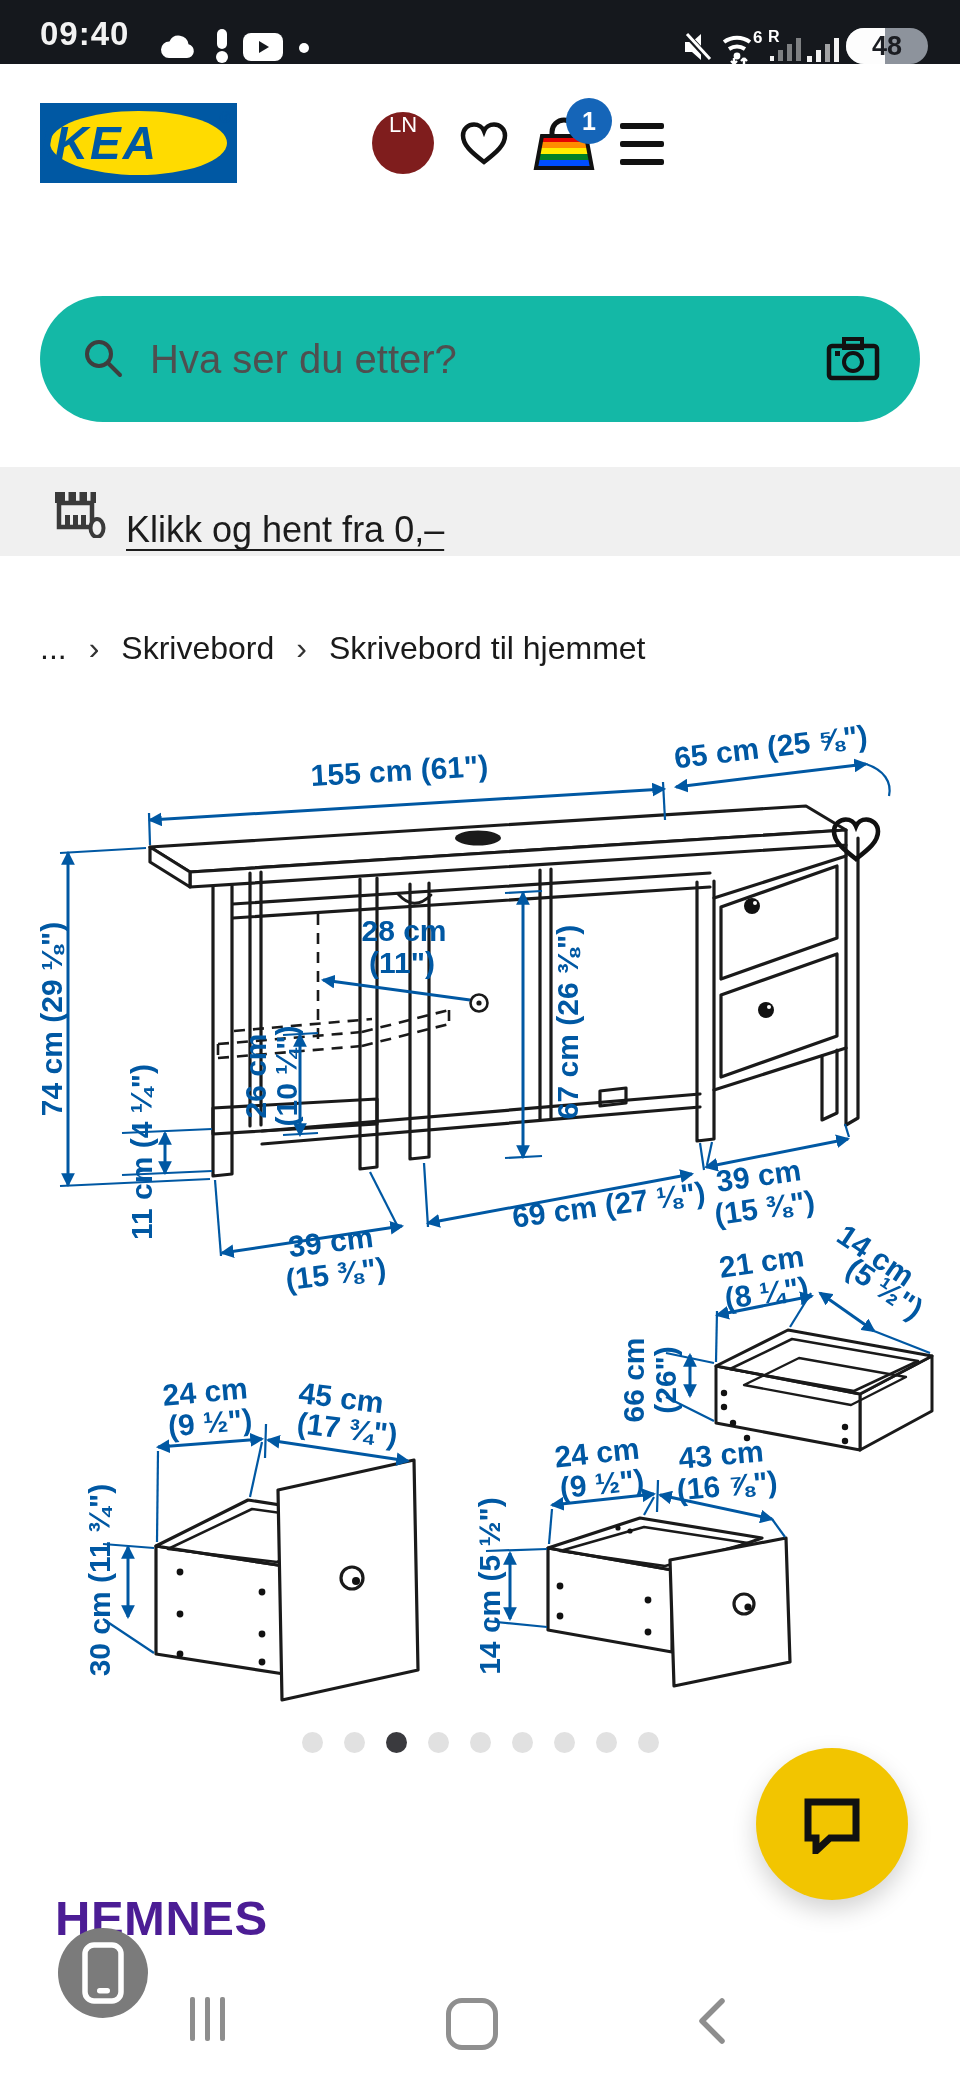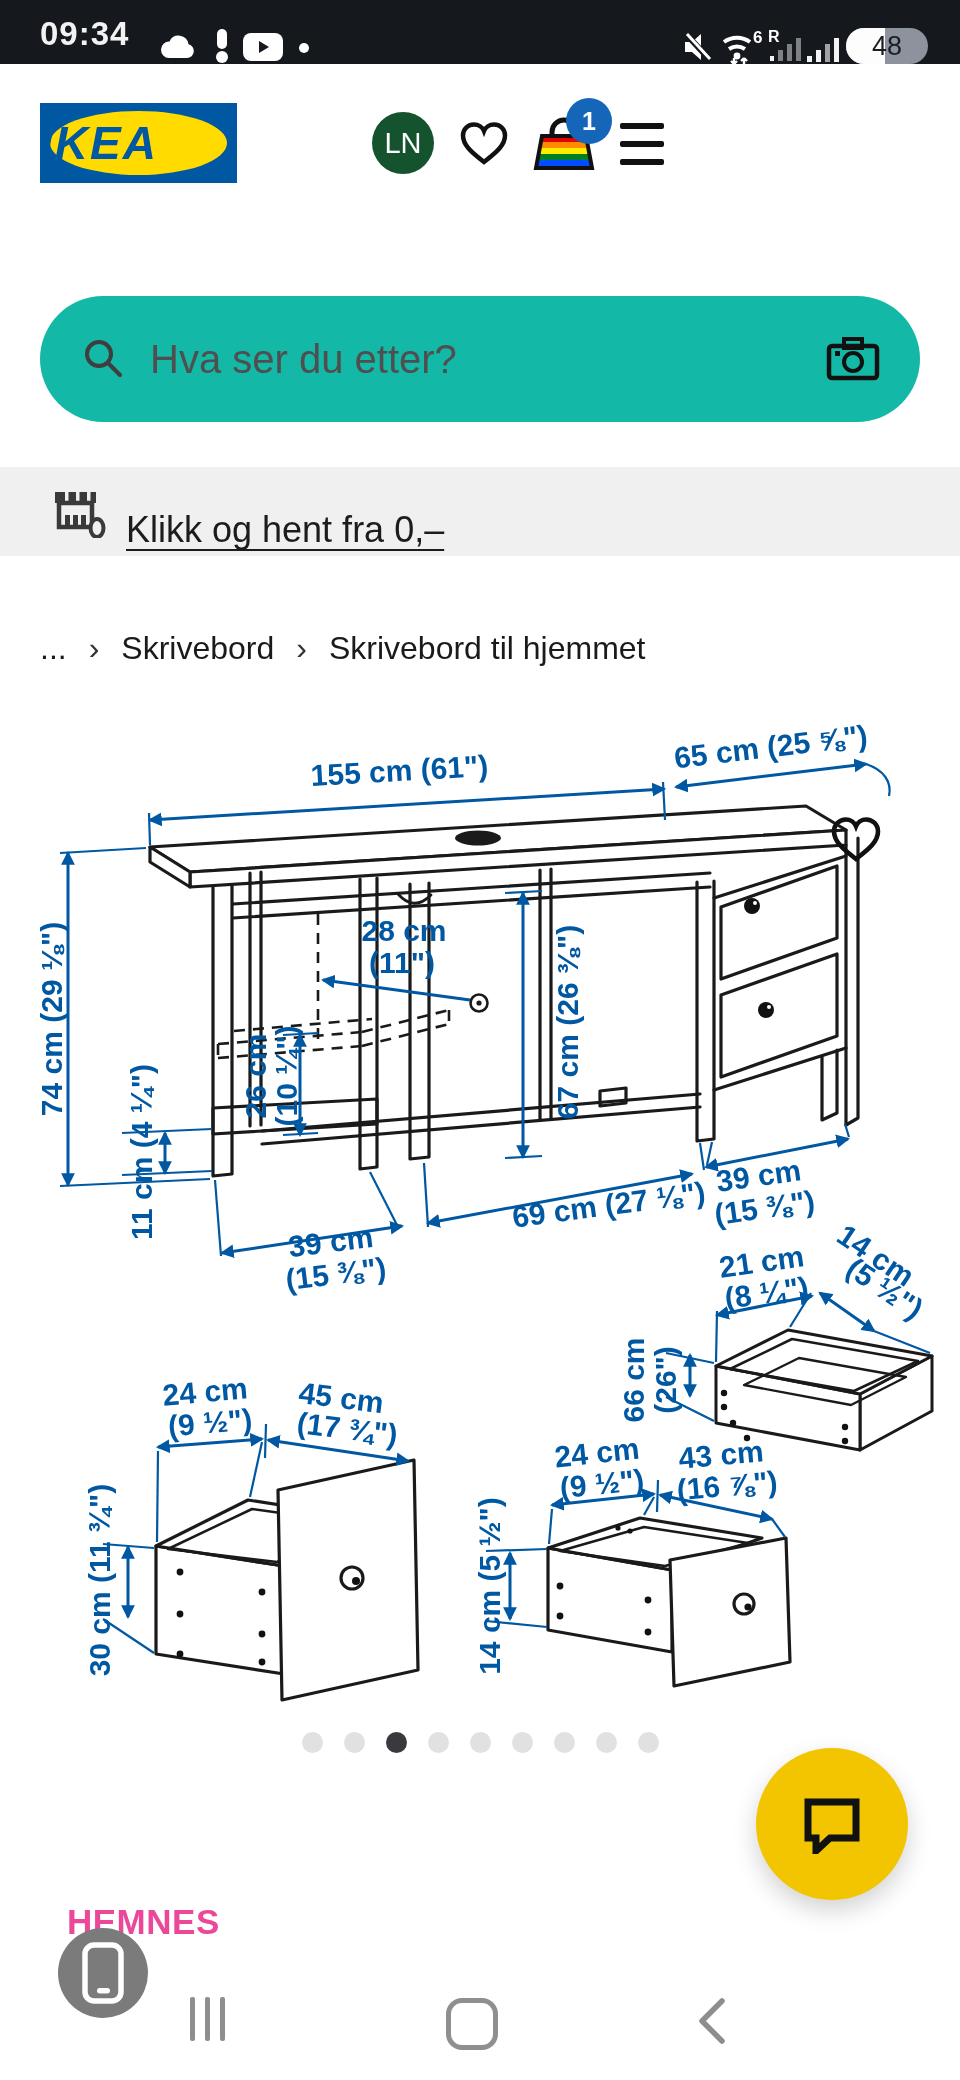--- a/index.html
+++ b/index.html
@@ -7,22 +7,22 @@
        font-family:"Liberation Sans",sans-serif;overflow:hidden;}
   .abs{position:absolute;}
   
   .status-bar{left:0;top:0;width:960px;height:64px;background:#15181d;}
   .time{left:40px;top:15px;color:#f2f2f2;font-size:33px;font-weight:600;letter-spacing:1px;}
   
   .logo{left:40px;top:103px;width:197px;height:80px;background:#0058A3;display:flex;align-items:center;justify-content:flex-start;}
   .logo-oval{position:absolute;left:10px;top:8px;width:177px;height:64px;background:#FFDB00;border-radius:50%;}
   .logo-word{position:relative;color:#0058A3;font-size:46px;font-weight:800;font-style:italic;letter-spacing:2px;}
   .logo-reg{position:absolute;right:6px;top:6px;color:#0058A3;font-size:16px;font-weight:700;font-style:normal;}
-  .avatar{left:372px;top:112px;width:62px;height:62px;border-radius:50%;background:#14532d;color:#fff;
-          display:flex;align-items:center;justify-content:center;font-size:29px;font-weight:500;}
+  .avatar{left:372px;top:112px;width:62px;height:62px;border-radius:50%;background:#7f1d1d;color:#fff;
+          display:flex;justify-content:center;font-size:22px;font-weight:500;}
   .badge{left:566px;top:98px;width:46px;height:46px;border-radius:50%;background:#1565B8;color:#fff;
          display:flex;align-items:center;justify-content:center;font-size:25px;font-weight:600;z-index:3;}
   .menu-btn{left:620px;top:121px;width:44px;height:44px;display:flex;flex-direction:column;justify-content:space-between;padding-top:2px;box-sizing:border-box;}
   .menu-btn div{width:44px;height:6px;background:#111;border-radius:2px;}
   
   .search{left:40px;top:296px;width:880px;height:126px;background:#14b8a6;border-radius:63px;display:flex;align-items:center;}
   .search input{border:0;background:transparent;outline:none;font-size:40px;color:#4a4a4a;flex:1;
                 font-family:"Liberation Sans",sans-serif;}
   .search input::placeholder{color:#4f4f4f;opacity:1;}
   
@@ -32,39 +32,39 @@
   .crumbs{left:40px;top:630px;display:flex;align-items:center;gap:22px;font-size:32px;color:#1a1a1a;}
   .crumb-sep{font-size:32px;color:#333;}
   
   .dots{left:0;top:1732px;width:960px;display:flex;justify-content:center;gap:21px;}
   .dot{width:21px;height:21px;border-radius:50%;background:#e1e1e1;}
   .dot.active{background:#3a3a3e;}
   
   .chat{left:756px;top:1748px;width:152px;height:152px;border-radius:50%;background:#F2C500;
         display:flex;align-items:center;justify-content:center;box-shadow:0 10px 24px rgba(0,0,0,.18);}
   
-  .ptitle{left:55px;top:1890px;font-size:35px;font-weight:800;color:#ec4899;margin:12px;letter-spacing:.5px;}
+  .ptitle{left:55px;top:1890px;font-size:49px;font-weight:800;color:#4c1d95;margin:0;letter-spacing:.5px;}
   .scan-btn{left:58px;top:1928px;width:90px;height:90px;border-radius:50%;background:#7b7b7b;
             display:flex;align-items:center;justify-content:center;}
   
   .recents{left:190px;top:1997px;display:flex;gap:10px;}
   .recents div{width:5px;height:44px;background:#8e8e8e;border-radius:2px;}
   .home-btn{left:446px;top:1998px;width:42px;height:42px;border:5px solid #8f8f8f;border-radius:16px;box-sizing:content-box;}
   .dim-label{fill:#0058A3;font-weight:bold;font-size:30px;font-family:"Liberation Sans",sans-serif;}
   .fav-btn{left:831px;top:815px;width:50px;height:48px;}
   .battery{left:846px;top:28px;width:82px;height:36px;border-radius:18px;background:#8d939c;overflow:hidden;
            display:flex;align-items:center;justify-content:center;}
   .battery .fill{position:absolute;left:0;top:0;bottom:0;background:#fdfdfd;}
-  .battery span{position:relative;font-size:27px;font-weight:400;color:#1b1d22;}
+  .battery span{position:relative;font-size:27px;font-weight:700;color:#1b1d22;}
 </style>
 </head>
 <body>
 
 <div class="abs status-bar">
-  <span class="abs time">09:34</span>
+  <span class="abs time">09:40</span>
   <svg class="abs" style="left:157px;top:34px" width="40" height="26">
     <path d="M12,24 h18 a7,7 0 0 0 1.5,-13.8 A10,10 0 0 0 12.5,7.5 A7.5,7.5 0 0 0 12,24 z" fill="#fff"></path>
   </svg>
   <svg class="abs" style="left:212px;top:28px" width="20" height="36">
     <rect x="5" y="1" width="10" height="20" rx="5" fill="#fff"></rect>
       <circle cx="10" cy="29" r="6" fill="#fff"></circle>
   </svg>
   <svg class="abs" style="left:242px;top:32px" width="42" height="30">
     <rect x="1" y="1" width="40" height="28" rx="8" fill="#fff"></rect>
     <path d="M17,9 L27,15 L17,21 z" fill="#15181d"></path>

